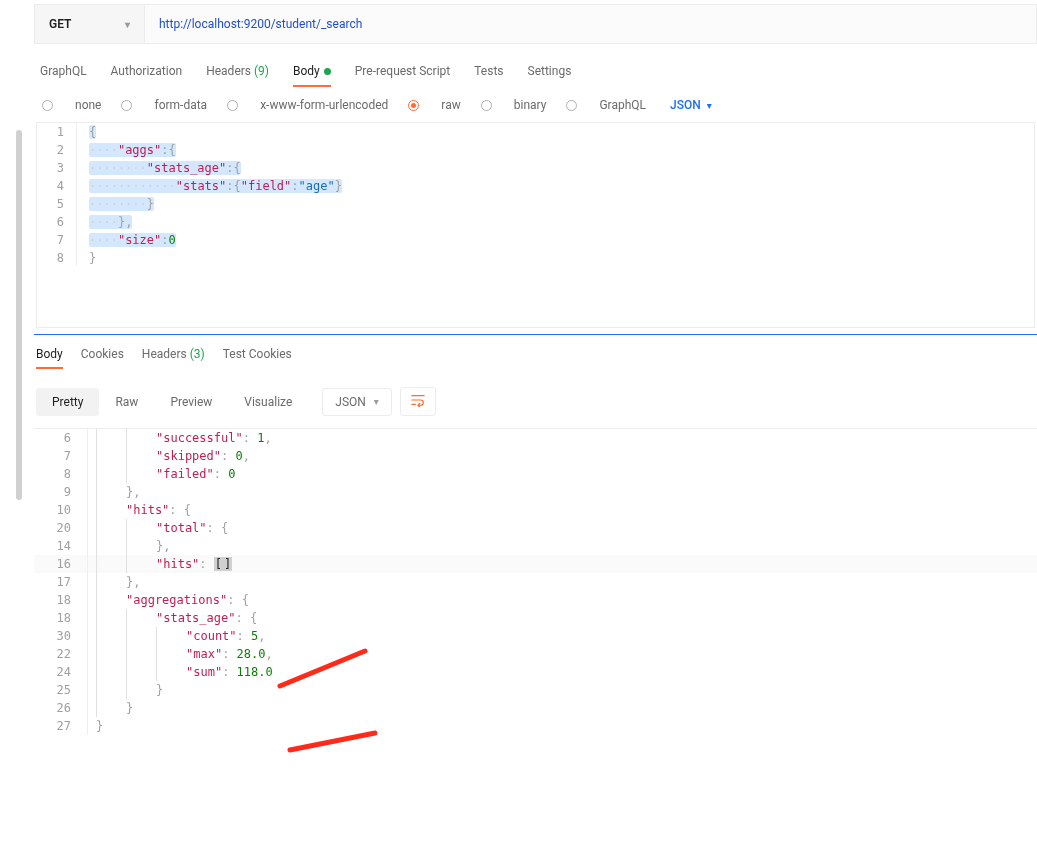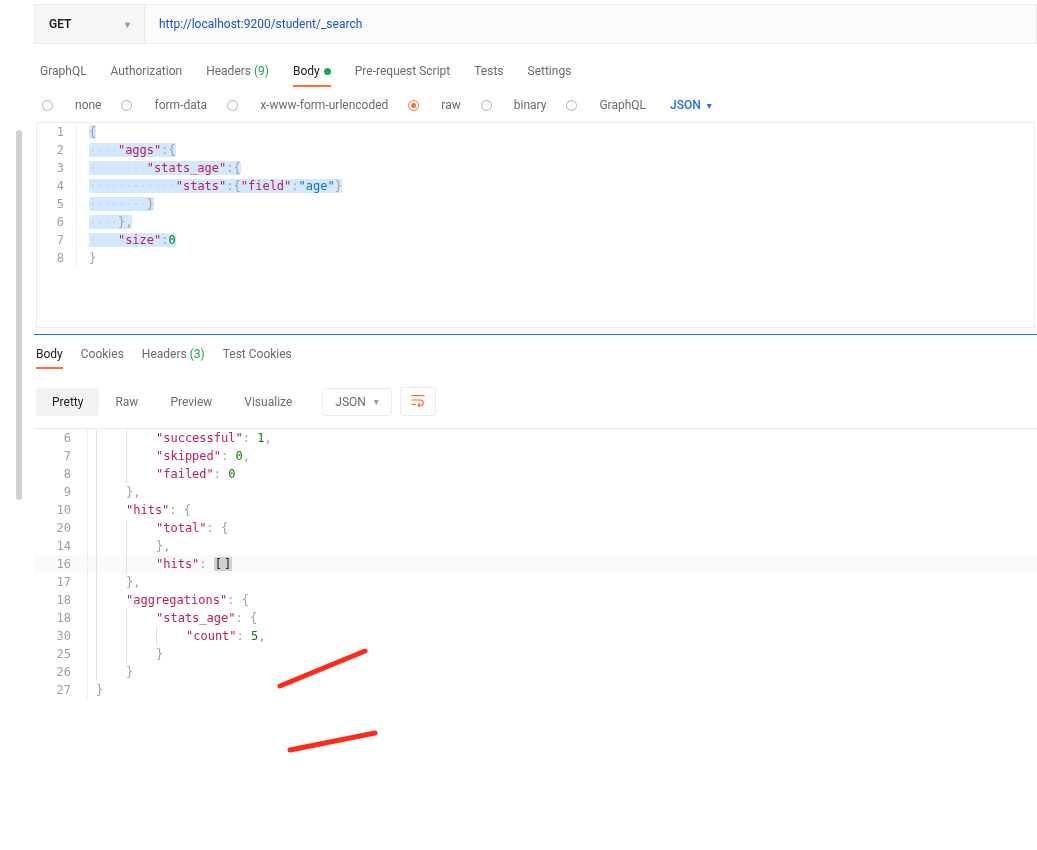--- a/index.html
+++ b/index.html
@@ -424,20 +424,28 @@
       </div>
       <div class="resp-row">
         <div class="resp-gutter">18</div>
         <div class="resp-cell"><span class="vbar" style="left:8px"></span><span class="vbar" style="left:38px"></span><span style="padding-left:60px"><span class="tok-key">"stats_age"</span><span class="tok-punc">:</span> <span class="tok-punc">{</span></span></div>
       </div>
       <div class="resp-row">
         <div class="resp-gutter">30</div>
         <div class="resp-cell"><span class="vbar" style="left:8px"></span><span class="vbar" style="left:38px"></span><span class="vbar" style="left:68px"></span><span style="padding-left:90px"><span class="tok-key">"count"</span><span class="tok-punc">:</span> <span class="tok-num">5</span><span class="tok-punc">,</span></span></div>
       </div>
       <div class="resp-row">
+        <div class="resp-gutter">22</div>
+        <div class="resp-cell"><span class="vbar" style="left:8px"></span><span class="vbar" style="left:38px"></span><span class="vbar" style="left:68px"></span><span style="padding-left:90px"><span class="tok-key">"max"</span><span class="tok-punc">:</span> <span class="tok-num">28.0</span><span class="tok-punc">,</span></span></div>
+      </div>
+      <div class="resp-row">
+        <div class="resp-gutter">24</div>
+        <div class="resp-cell"><span class="vbar" style="left:8px"></span><span class="vbar" style="left:38px"></span><span class="vbar" style="left:68px"></span><span style="padding-left:90px"><span class="tok-key">"sum"</span><span class="tok-punc">:</span> <span class="tok-num">118.0</span></span></div>
+      </div>
+      <div class="resp-row">
         <div class="resp-gutter">25</div>
         <div class="resp-cell"><span class="vbar" style="left:8px"></span><span class="vbar" style="left:38px"></span><span style="padding-left:60px"><span class="tok-punc">}</span></span></div>
       </div>
       <div class="resp-row">
         <div class="resp-gutter">26</div>
         <div class="resp-cell"><span class="vbar" style="left:8px"></span><span style="padding-left:30px"><span class="tok-punc">}</span></span></div>
       </div>
       <div class="resp-row">
         <div class="resp-gutter">27</div>
         <div class="resp-cell"><span style="padding-left:0px"><span class="tok-punc">}</span></span></div>

